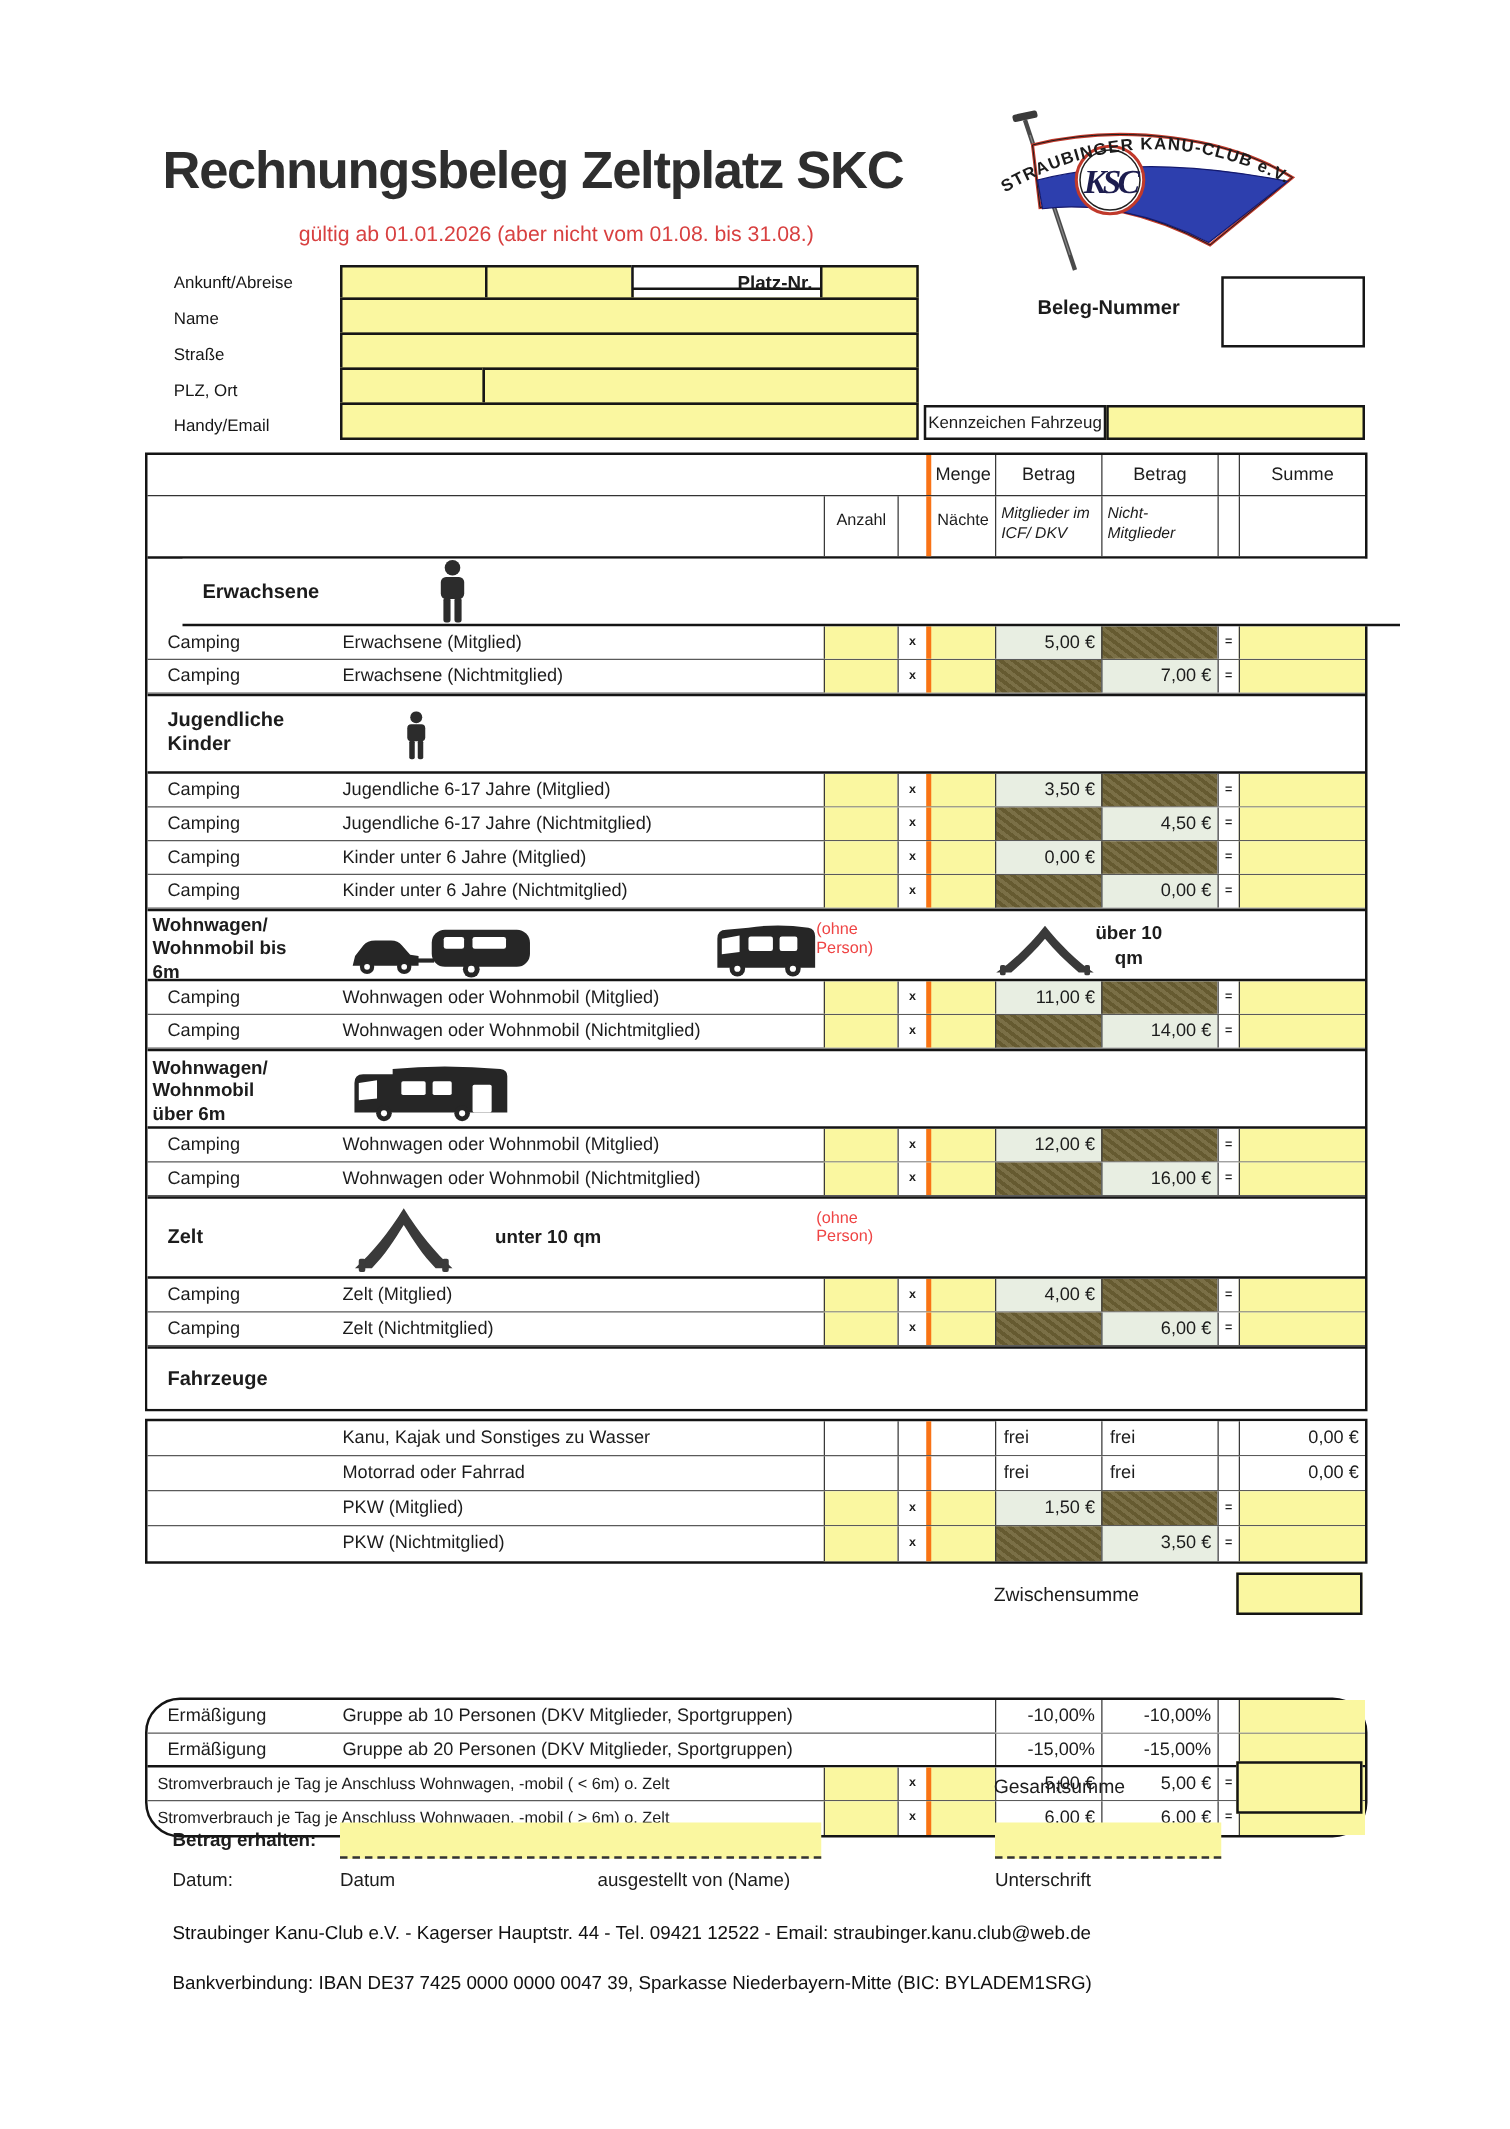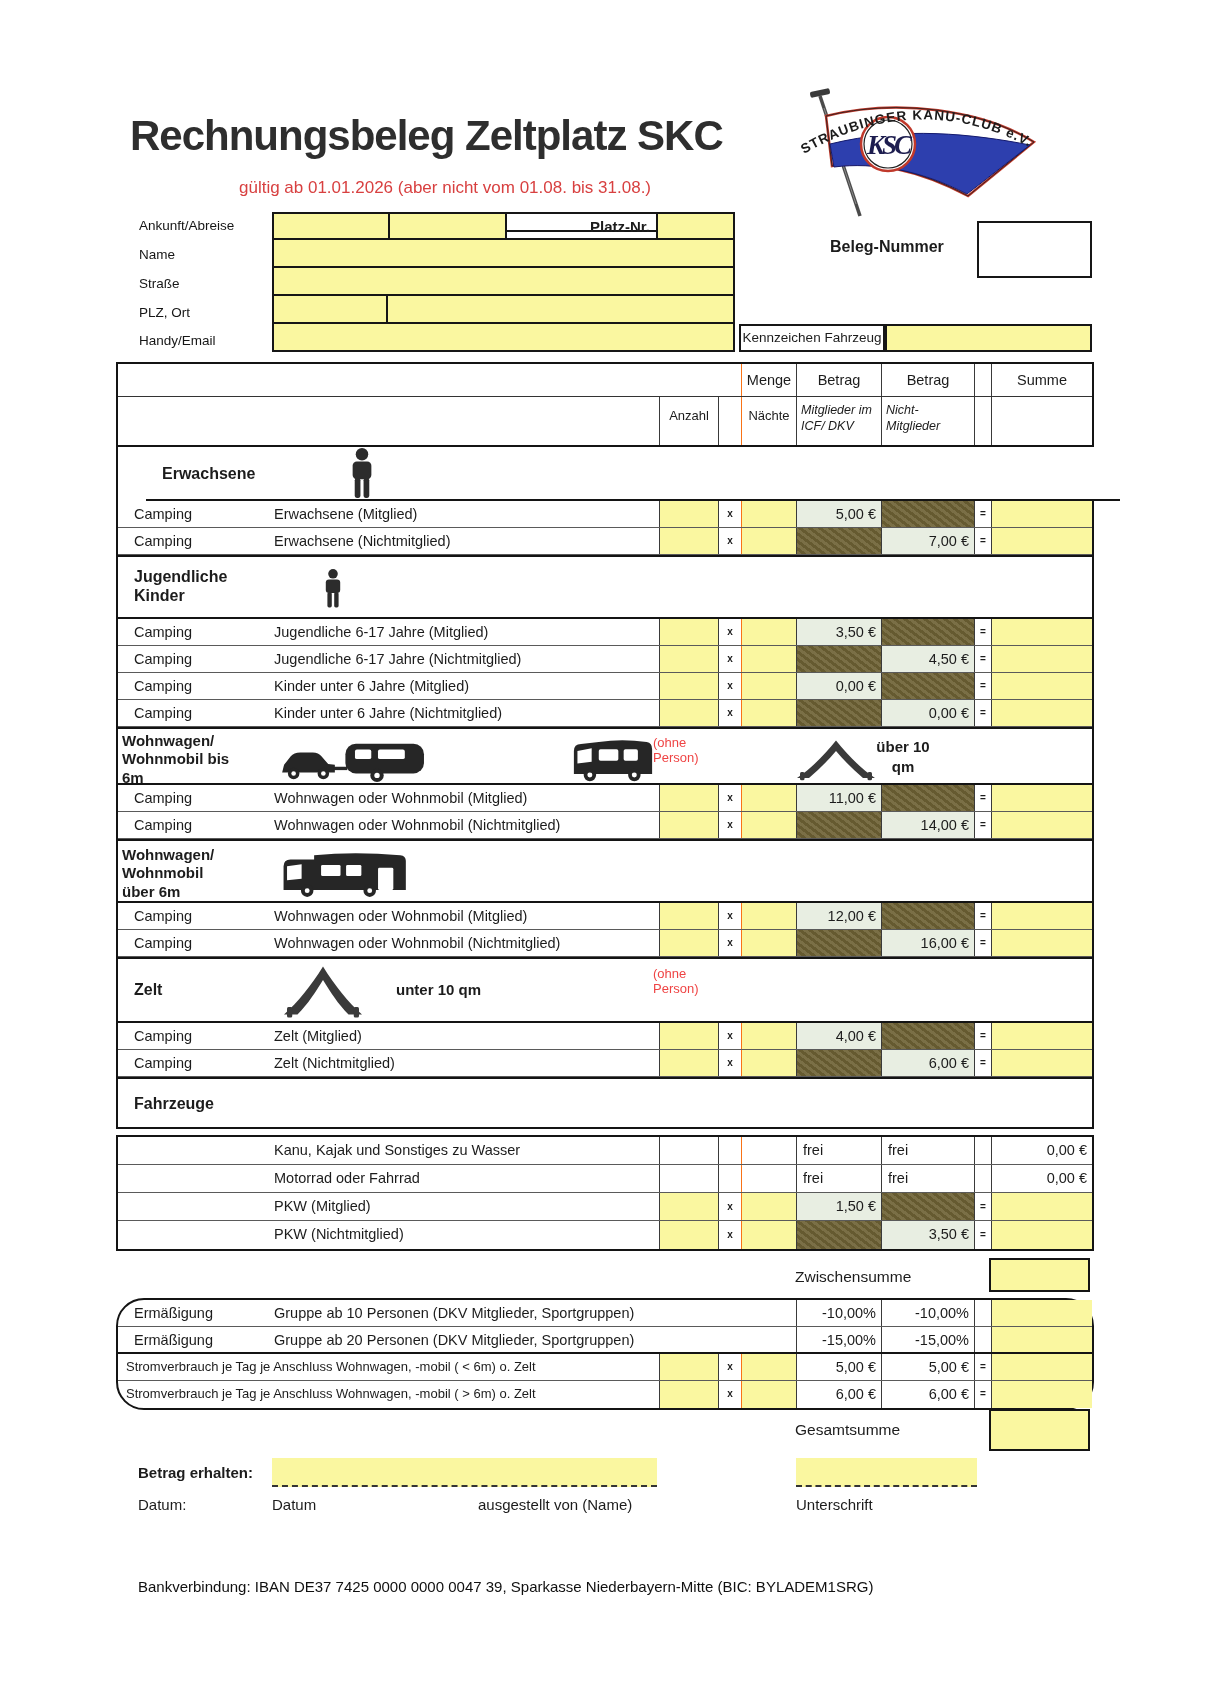--- a/index.html
+++ b/index.html
@@ -30,21 +30,21 @@
   .r27 { height:27px; line-height:26px; font-size:14.5px; }
   .r28 { height:28px; line-height:27px; font-size:14.5px; }
   .cdesc { width:541px; position:relative; }
   .cdesc .cat { position:absolute; left:16px; }
   .cdesc .desc { position:absolute; left:156px; }
   .cdesc2 { width:678px; position:relative; }
   .cdesc2 .cat { position:absolute; left:16px; }
   .cdesc2 .desc { position:absolute; left:156px; }
   .c3 { width:59px; border-left:1px solid #3a3a3a; }
   .c4 { width:23px; border-left:1px solid #3a3a3a; }
-  .c5 { width:55px; border-left:1px solid #f97316; }
+  .c5 { width:55px; border-left:4px solid #f97316; }
   .c6 { width:85px; border-left:1px solid #3a3a3a; }
   .c7 { width:93px; border-left:1px solid #3a3a3a; }
   .c8 { width:17px; border-left:1px solid #3a3a3a; }
   .c9 { width:101px; border-left:1px solid #3a3a3a; }
   .y { background:#faf7a0; }
   .dark { background:#6d6134;
           background-image:repeating-linear-gradient(37deg, rgba(255,255,255,0.09) 0 3px, rgba(0,0,0,0.07) 3px 6px); }
   .price { background:#e8eee2; text-align:right; padding-right:5px; }
   .whiteval { background:#fff; text-align:right; padding-right:5px; }
   .freeval { background:#fff; text-align:left; padding-left:6px; }
@@ -486,21 +486,21 @@
       <div class="cell c6 dark"></div>
       <div class="cell c7 price">3,50 €</div>
       <div class="cell c8 sym">=</div>
       <div class="cell c9 y"></div>
     </div>
   </div>
 
   <div class="abs total-label" style="left:795px; top:1268px;">Zwischensumme</div>
   <div class="abs total-box" style="left:989px; top:1258px;"></div>
 
-  <div class="abs tbl" style="top:1298px;border-radius:28px;">
+  <div class="abs tbl" style="top:1358px;border-radius:28px;">
     <div class="trow r27">
       <div class="cell cdesc2">
           <span class="cat">Ermäßigung</span>
           <span class="desc">Gruppe ab 10 Personen (DKV Mitglieder, Sportgruppen)</span>
         </div>
       <div class="cell c6 whiteval">-10,00%</div>
       <div class="cell c7 whiteval">-10,00%</div>
       <div class="cell c8" style="background:#fff;"></div>
       <div class="cell c9 y"></div>
     </div>
@@ -545,15 +545,16 @@
 
   <div class="abs bot-label" style="left:138px; top:1464px; font-weight:bold;">Betrag erhalten:</div>
   <div class="abs ybar" style="left:272px; top:1458px; width:385px; height:29px;"></div>
   <div class="abs ybar" style="left:796px; top:1458px; width:181px; height:29px;"></div>
 
   <div class="abs bot-label" style="left:138px; top:1496px;">Datum:</div>
   <div class="abs bot-label" style="left:272px; top:1496px;">Datum</div>
   <div class="abs bot-label" style="left:478px; top:1496px;">ausgestellt von (Name)</div>
   <div class="abs bot-label" style="left:796px; top:1496px;">Unterschrift</div>
 
+  <div class="abs footer" style="left:138px; top:1538px;">Straubinger Kanu-Club e.V. - Kagerser Hauptstr. 44 - Tel. 09421 12522 - Email: straubinger.kanu.club@web.de</div>
   <div class="abs footer" style="left:138px; top:1578px;">Bankverbindung: IBAN DE37 7425 0000 0000 0047 39, Sparkasse Niederbayern-Mitte (BIC: BYLADEM1SRG)</div>
 
 </div>
 
 </body></html>

